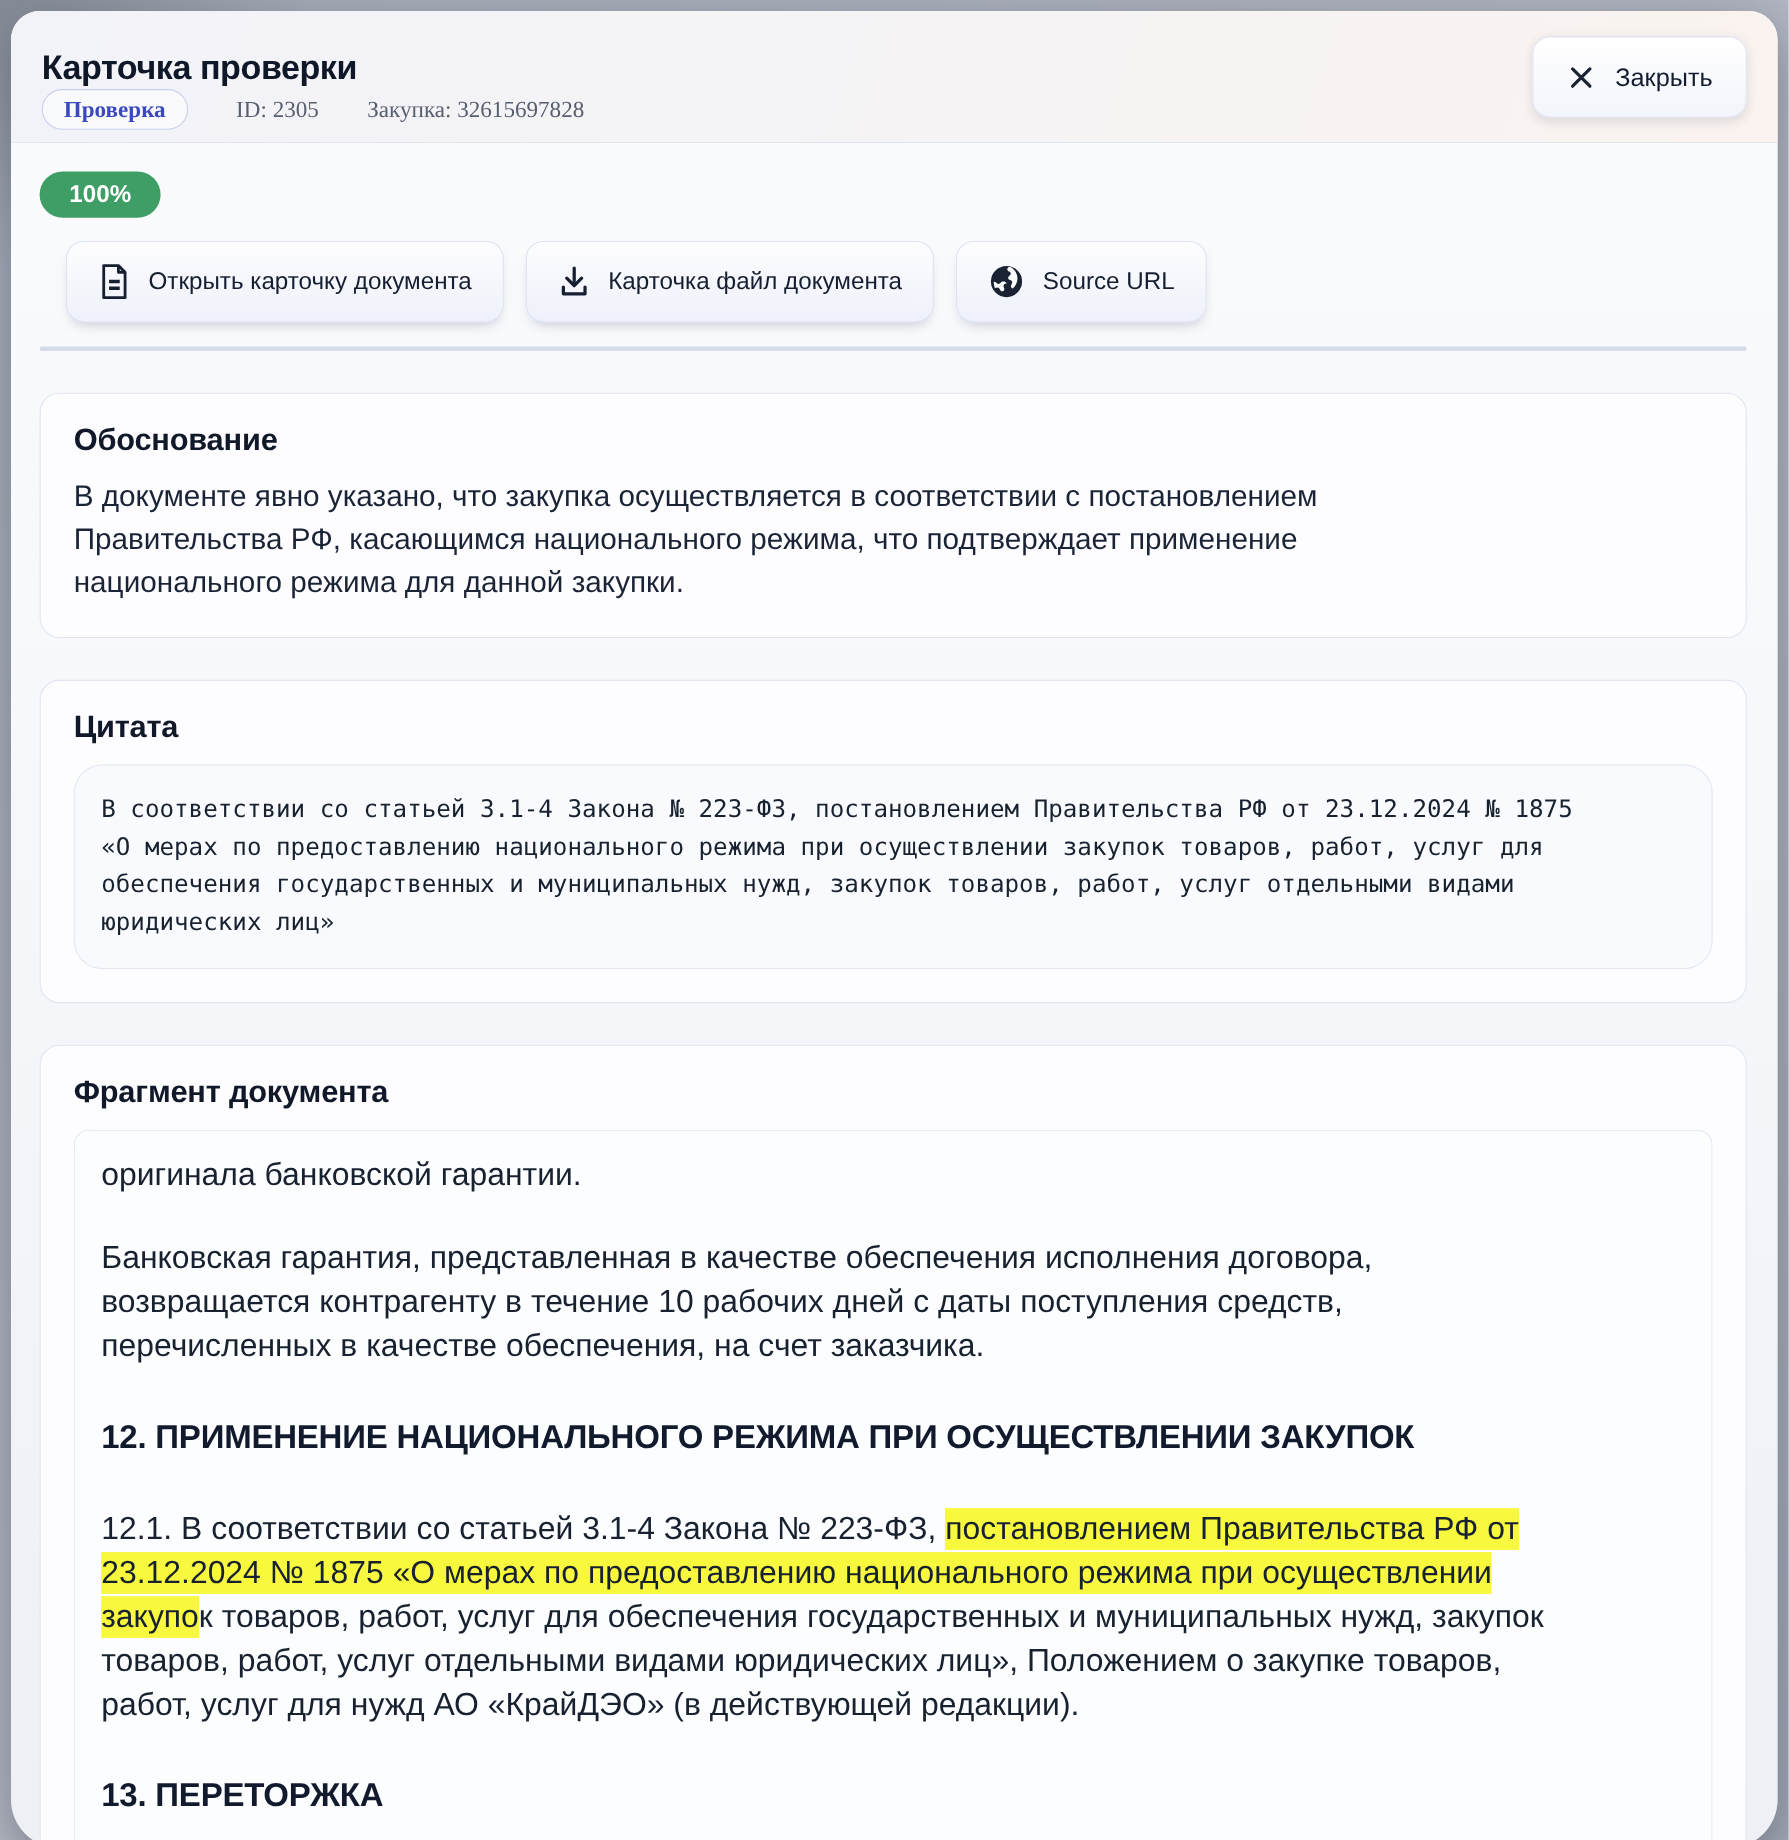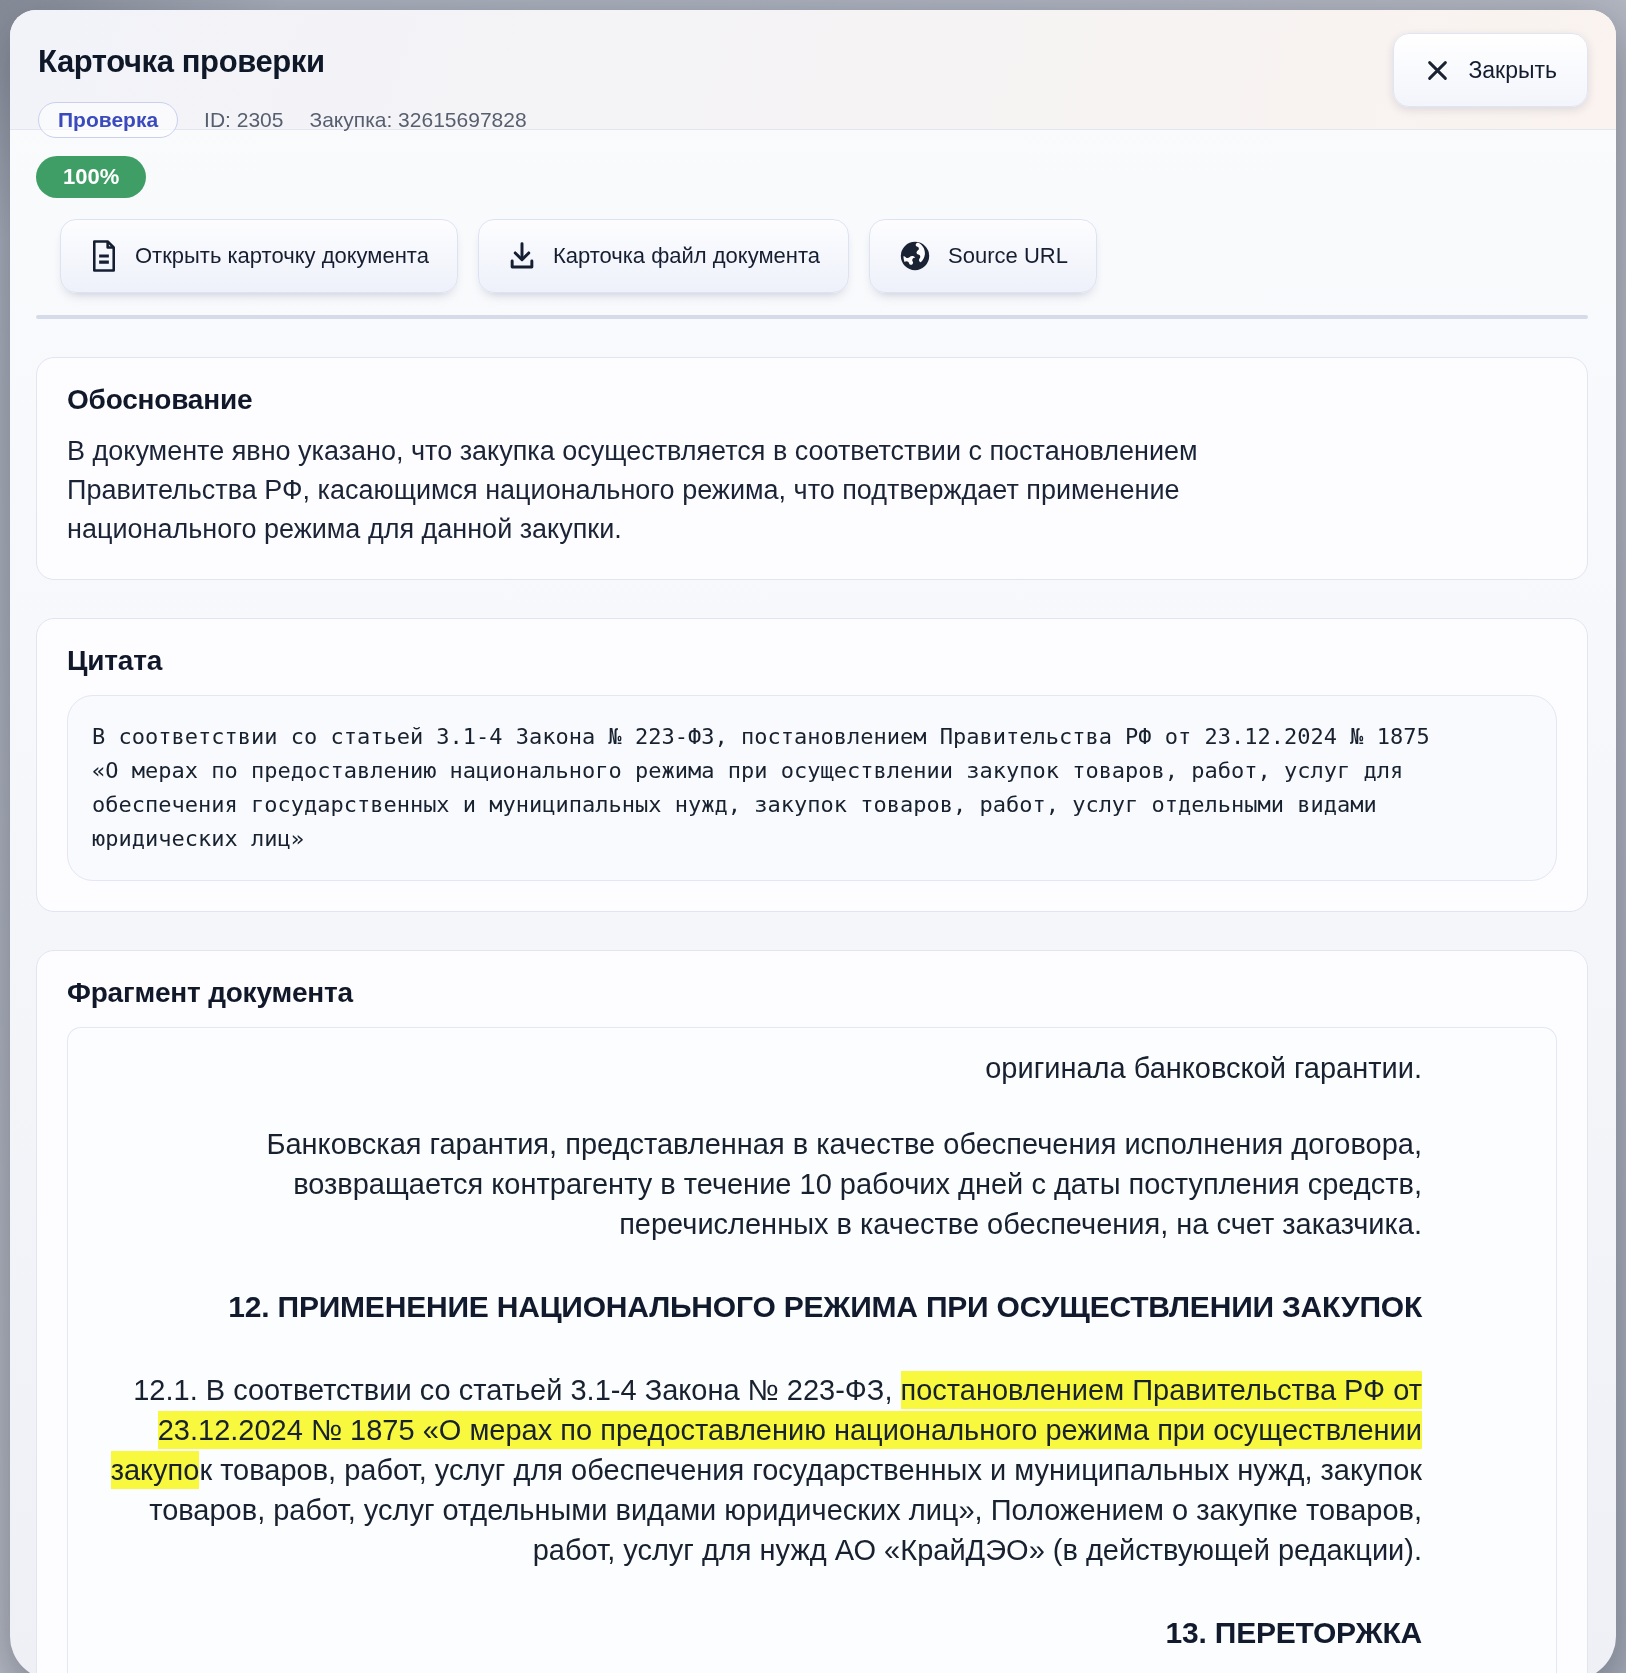--- a/index.html
+++ b/index.html
@@ -21,21 +21,21 @@
   }
   
   .modal-header {
     position: relative;
     height: 120px;
     padding: 34px 0 0 28px;
     background: linear-gradient(110deg,#f2f3f9 0%,#f5f3f4 55%,#faf3ef 100%);
     border-bottom: 1px solid #e4e6ef;
   }
   .page-title { font-size:31px; font-weight:700; letter-spacing:-.4px; color:#0f1828; }
-  .meta-row { display:flex; align-items:center; gap:26px; margin-top:22px; }
+  .meta-row { display:flex; align-items:center; gap:44px; margin-top:1px;font-family:Liberation Serif, serif; }
   .badge {
     display:inline-block; padding:5px 19px;
     border:1.5px solid #c9d0ef; border-radius:999px;
     background: rgba(255,255,255,.55);
     color:#3a49bd; font-weight:700; font-size:21px;
   }
   .meta { color:#575f6f; font-size:21px; }
   .close-btn {
     position:absolute; top:23px; right:28px;
     display:flex; align-items:center; gap:17px;
@@ -96,21 +96,21 @@
     position:relative;
     margin-top:18px;
     background:#fcfdff;
     border:1.5px solid #e3e7f3;
     border-radius:14px 14px 0 0;
     border-bottom:none;
     padding:0 24px;
     height:700px;
     overflow:hidden;
   }
-  .fragment-scroll { margin-top:-16px; max-width:1330px;text-align:right; }
+  .fragment-scroll { margin-top:-16px; max-width:1330px; }
   .fragment-scroll p { margin:36px 0; font-size:29px; line-height:40px; color:#18212f; }
   .fragment-scroll h3 { margin:46px 0; font-size:30px; font-weight:700; color:#121b2e; letter-spacing:-.2px; }
   .fragment-scroll mark { background:#f8f83e; color:inherit; padding:3px 0; }
   svg { display:block; }
 </style>
 </head>
 <body>
 
 <div class="modal">
 

